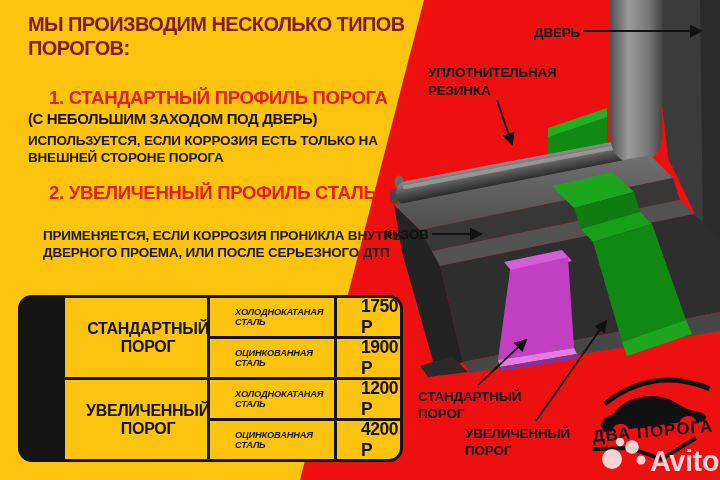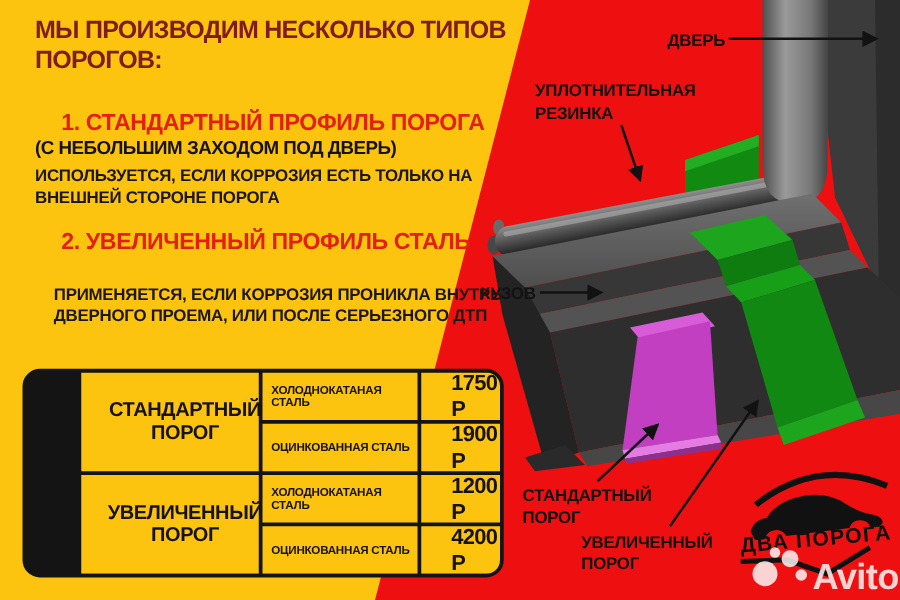--- a/index.html
+++ b/index.html
@@ -41,21 +41,21 @@
     grid-template-columns:186px 124px 63px;
     grid-template-rows:38px 38px 38px 38px;
     gap:3px;
   }
   .cell{background:#fcc30f;display:flex;align-items:center;color:#171310;padding-left:24px;}
   .cell.name{
     grid-row:span 2;justify-content:center;text-align:center;
     font-weight:bold;font-size:16px;letter-spacing:-0.3px;margin-left:44px;
   }
   .cell.mat{
-    padding-left:7px;font-weight:bold;font-size:9.3px;letter-spacing:-0.2px;
+    padding-left:25px;font-weight:bold;font-size:9.3px;letter-spacing:-0.2px;font-style:italic;
   }
   .cell.price{
     justify-content:center;font-weight:bold;font-size:17.5px;letter-spacing:-0.5px;
   }
   svg text{font-family:"Liberation Sans",sans-serif;}
   .callout{font-weight:bold;font-size:13.5px;fill:#121212;letter-spacing:-0.2px;}
   .brandtxt{font-weight:bold;font-size:17px;fill:#111;letter-spacing:1px;}
   .avitotxt{font-weight:bold;font-size:29px;fill:rgba(255,255,255,0.82);letter-spacing:-0.5px;}
 </style>
 </head>

